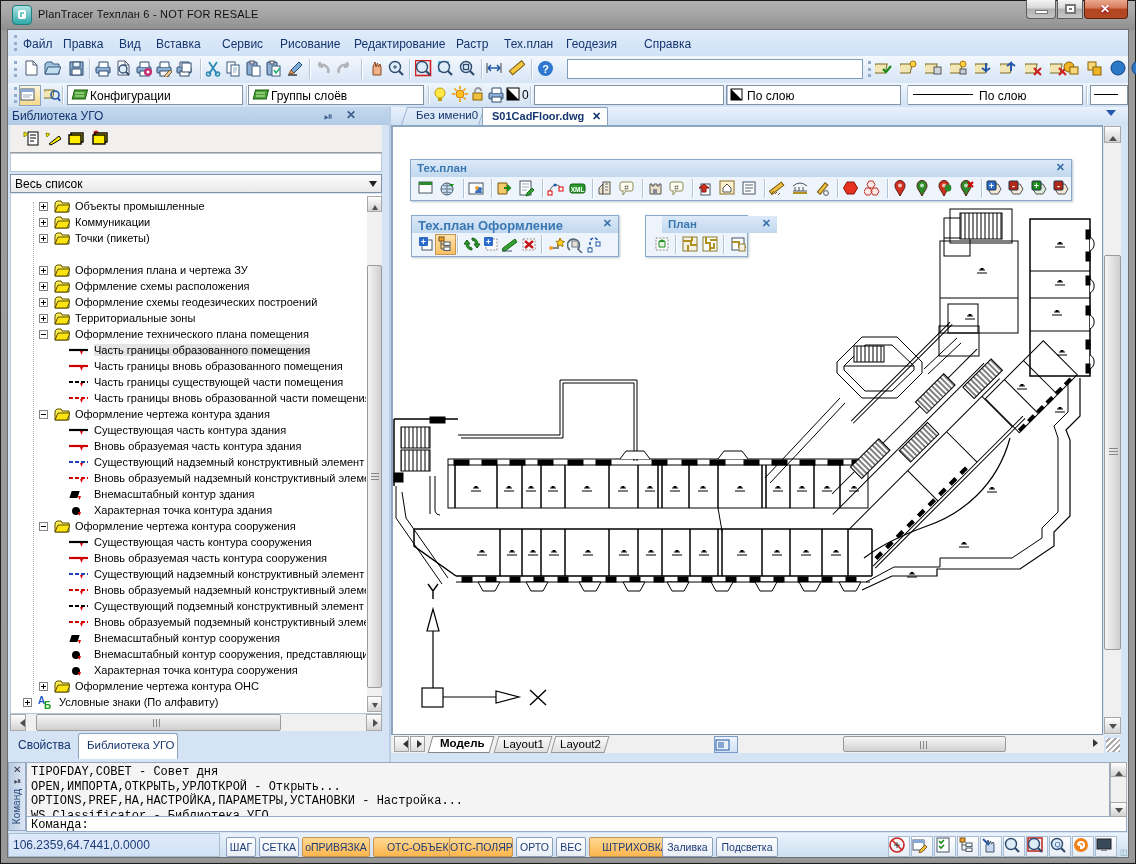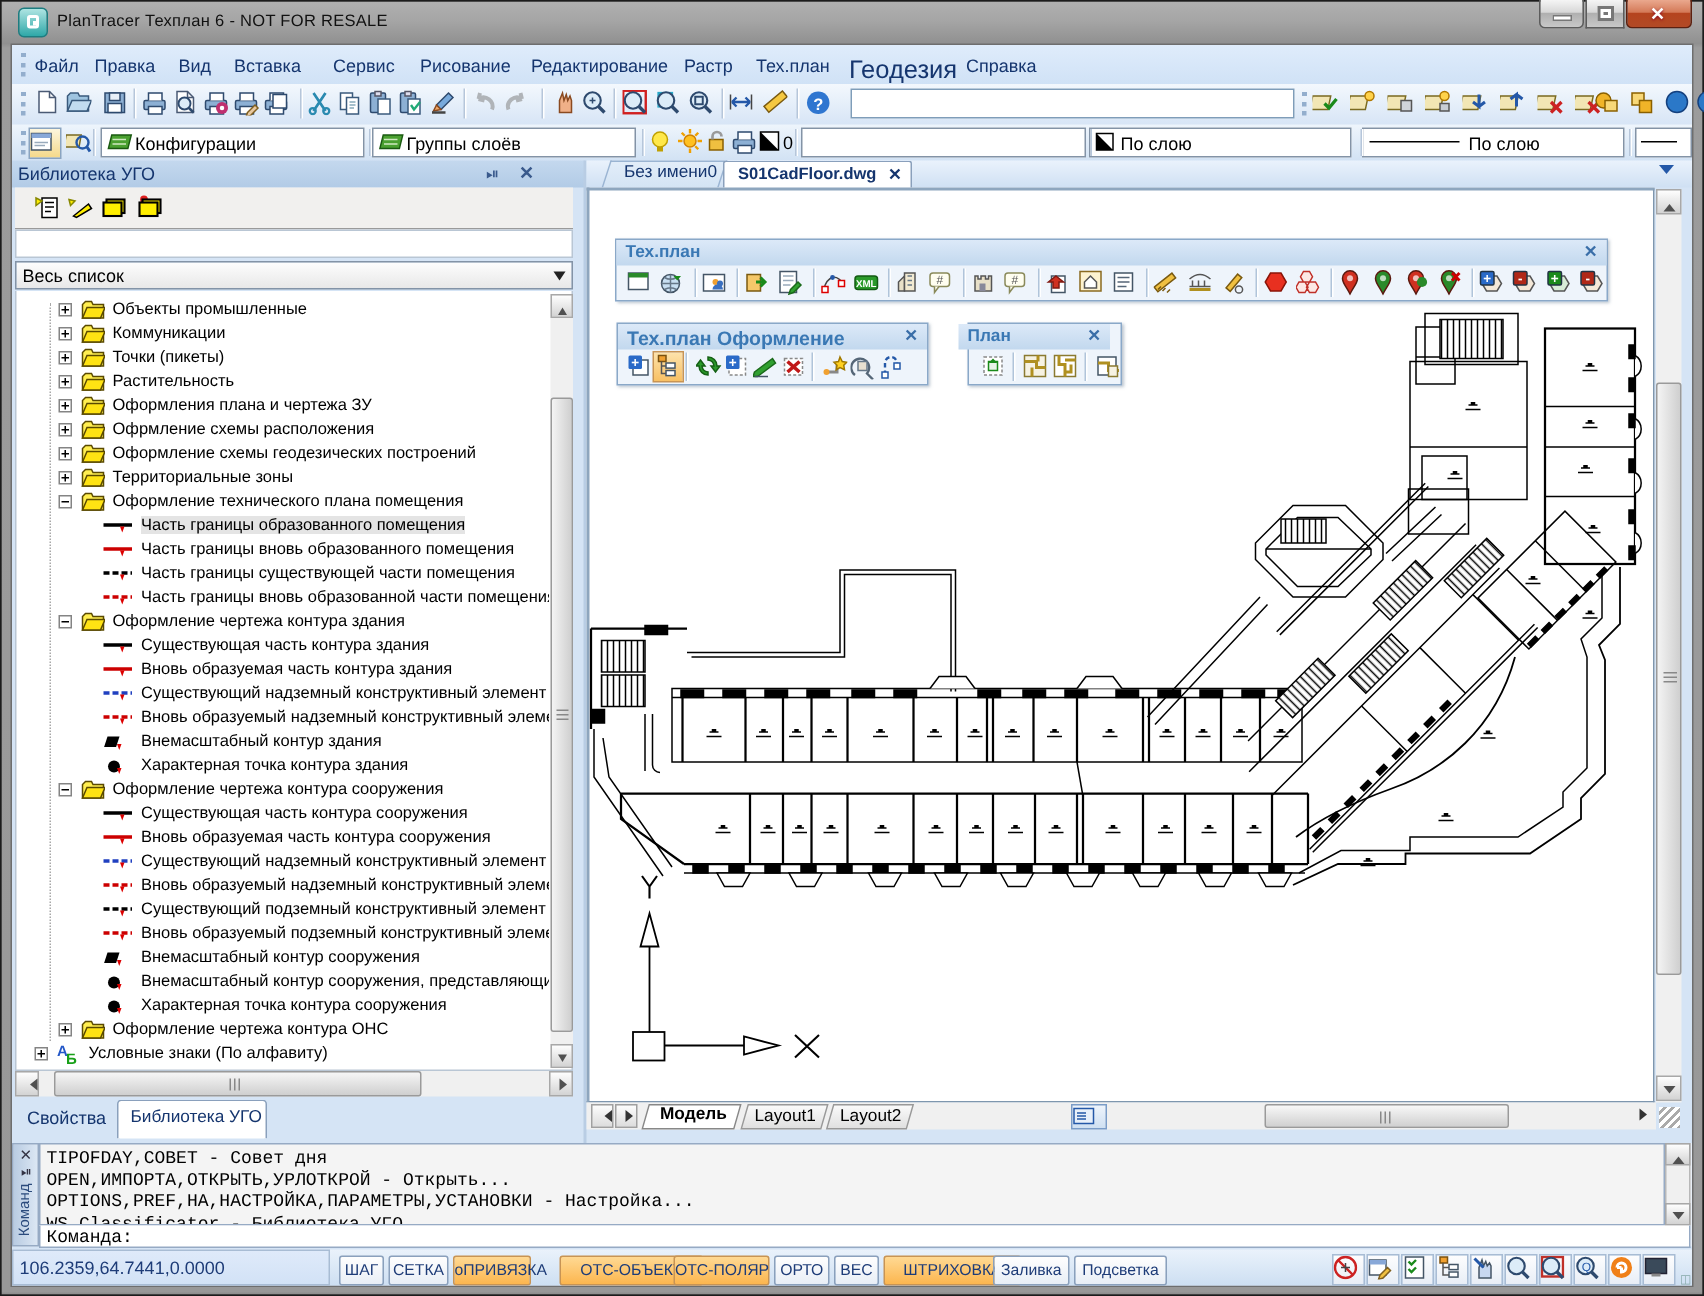--- a/index.html
+++ b/index.html
@@ -36,21 +36,21 @@
 <div class="abs" style="left:14px;top:35px;width:3px;height:16px;border-left:3px dotted #93aecd"></div>
 <div class="abs" style="left:23px;top:37px;font-size:12px;color:#15356e">Файл</div>
 <div class="abs" style="left:63px;top:37px;font-size:12px;color:#15356e">Правка</div>
 <div class="abs" style="left:119px;top:37px;font-size:12px;color:#15356e">Вид</div>
 <div class="abs" style="left:156px;top:37px;font-size:12px;color:#15356e">Вставка</div>
 <div class="abs" style="left:222px;top:37px;font-size:12px;color:#15356e">Сервис</div>
 <div class="abs" style="left:280px;top:37px;font-size:12px;color:#15356e">Рисование</div>
 <div class="abs" style="left:354px;top:37px;font-size:12px;color:#15356e">Редактирование</div>
 <div class="abs" style="left:456px;top:37px;font-size:12px;color:#15356e">Растр</div>
 <div class="abs" style="left:504px;top:37px;font-size:12px;color:#15356e">Тех.план</div>
-<div class="abs" style="left:566px;top:37px;font-size:17px;color:#15356e">Геодезия</div>
+<div class="abs" style="left:566px;top:37px;font-size:12px;color:#15356e">Геодезия</div>
 <div class="abs" style="left:644px;top:37px;font-size:12px;color:#15356e">Справка</div>
 <div class="abs" style="left:8px;top:56px;width:1120px;height:27px;background:linear-gradient(#f3f8fd,#d7e5f6)"></div>
 <div class="abs" style="left:14px;top:61px;width:3px;height:16px;border-left:3px dotted #93aecd"></div>
 <div class="abs" style="left:868px;top:61px;width:3px;height:16px;border-left:3px dotted #93aecd"></div>
 <div class="ico" style="left:23px;top:60px;width:17px;height:17px"><svg width="17" height="17" viewBox="0 0 17 17">
         <path d="M3 1 h7 l4 4 v10 h-11 z" fill="#fff" stroke="#4a5a74"></path>
         <path d="M10 1 v4 h4" fill="none" stroke="#4a5a74"></path>
       </svg></div>
 <div class="ico" style="left:44px;top:60px;width:17px;height:17px"><svg width="17" height="17" viewBox="0 0 17 17">
         <path d="M1 14 V4 l2 -2 h5 l1 2 h6 v10 z" fill="#9ec4e0" stroke="#3a5a7c"></path>
@@ -350,30 +350,20 @@
       </div>
       <div class="treerow" style="top:36px">
         <span class="abs" style="left:28px;top:3px;width:9px;height:9px;border:1px solid #848484;background:#fff"></span>
         <span class="abs" style="left:30px;top:7px;width:5px;height:1px;background:#000"></span>
         <span class="abs" style="left:32px;top:5px;width:1px;height:5px;background:#000"></span>
         <svg class="ico" style="left:43px;top:1px" width="16" height="14" viewBox="0 0 16 14">
           <path d="M1 12 V3 l2 -2 h4 l1 2 h7 v9 z" fill="#ffee50" stroke="#5a4a00"></path>
           <path d="M1 12 l3 -7 h12 l-3 7 z" fill="#ffe313" stroke="#5a4a00"></path>
         </svg>
         <span class="abs" style="left:64px;top:1px">Точки (пикеты)</span>
-      </div>
-      <div class="treerow" style="top:52px">
-        <span class="abs" style="left:28px;top:3px;width:9px;height:9px;border:1px solid #848484;background:#fff"></span>
-        <span class="abs" style="left:30px;top:7px;width:5px;height:1px;background:#000"></span>
-        <span class="abs" style="left:32px;top:5px;width:1px;height:5px;background:#000"></span>
-        <svg class="ico" style="left:43px;top:1px" width="16" height="14" viewBox="0 0 16 14">
-          <path d="M1 12 V3 l2 -2 h4 l1 2 h7 v9 z" fill="#ffee50" stroke="#5a4a00"></path>
-          <path d="M1 12 l3 -7 h12 l-3 7 z" fill="#ffe313" stroke="#5a4a00"></path>
-        </svg>
-        <span class="abs" style="left:64px;top:1px">Растительность</span>
       </div>
       <div class="treerow" style="top:68px">
         <span class="abs" style="left:28px;top:3px;width:9px;height:9px;border:1px solid #848484;background:#fff"></span>
         <span class="abs" style="left:30px;top:7px;width:5px;height:1px;background:#000"></span>
         <span class="abs" style="left:32px;top:5px;width:1px;height:5px;background:#000"></span>
         <svg class="ico" style="left:43px;top:1px" width="16" height="14" viewBox="0 0 16 14">
           <path d="M1 12 V3 l2 -2 h4 l1 2 h7 v9 z" fill="#ffee50" stroke="#5a4a00"></path>
           <path d="M1 12 l3 -7 h12 l-3 7 z" fill="#ffe313" stroke="#5a4a00"></path>
         </svg>
         <span class="abs" style="left:64px;top:1px">Оформления плана и чертежа ЗУ</span>
@@ -1174,21 +1164,21 @@
           <path d="M3 14 a6 6 0 1 1 8 -1 l4 4" fill="none" stroke="#567" stroke-width="1.6"></path>
           <rect x="5" y="5" width="6" height="6" fill="#e8e0d0" stroke="#678"></rect>
         </svg></div>
       <div class="ico" style="left:174px;top:3px;width:17px;height:17px"><svg width="17" height="17" viewBox="0 0 17 17">
           <path d="M4 14 V6 a4 4 0 0 1 8 0 v2" fill="none" stroke="#2458a8" stroke-width="1.6" stroke-dasharray="3 2"></path>
           <rect x="2" y="12" width="4" height="4" fill="#fff" stroke="#2458a8"></rect>
           <rect x="10" y="6" width="4" height="4" fill="#fff" stroke="#2458a8"></rect>
         </svg></div>
     </div>
 <div class="abs" style="left:645px;top:215px;width:103px;height:42px;border:1px solid #8aa8c8;background:#eef4fb;box-shadow:1px 1px 2px rgba(120,140,160,.5)"></div>
-<div class="abs" style="left:639px;top:216px;width:101px;height:17px;background:linear-gradient(#dcE9f8,#c2d8ee)">
+<div class="abs" style="left:662px;top:216px;width:115px;height:17px;background:linear-gradient(#dcE9f8,#c2d8ee)">
       <span class="abs" style="left:6px;top:2px;font-size:11.5px;font-weight:bold;color:#3a78b4">План</span>
       <span class="abs" style="right:6px;top:1px;font-size:11px;font-weight:bold;color:#3a6ea8">✕</span>
     </div>
 <div class="abs" style="left:646px;top:233px;width:101px;height:24px">
       <div class="ico" style="left:8px;top:3px;width:17px;height:17px"><svg width="17" height="17" viewBox="0 0 17 17">
           <rect x="2" y="2" width="12" height="12" fill="#fff" stroke="#888" stroke-dasharray="2 1.4"></rect>
           <path d="M5 5 h6 v6 h-6 z" fill="#e8f4e8" stroke="#1a8a1a"></path>
           <path d="M8 3 l3 3 h-6 z" fill="#1a8a1a"></path>
         </svg></div>
       <div class="abs" style="left:29px;top:2px;width:2px;height:19px;border-left:1px solid #b0c4da;border-right:1px solid #fff"></div>
@@ -1253,21 +1243,21 @@
     </div>
 <div class="abs" style="left:26px;top:817px;width:1101px;height:15px;background:#fff;border:1px solid #96aac4;border-top:none">
       <span class="abs" style="left:4px;top:1px;font-family:'Liberation Mono',monospace;font-size:12px">Команда:</span>
     </div>
 <div class="abs" style="left:8px;top:833px;width:1120px;height:24px;background:linear-gradient(#eaf2fb,#cddff2)"></div>
 <div class="abs" style="left:8px;top:833px;width:212px;height:24px;background:linear-gradient(#dfeafa,#d2e2f6);border:1px solid #a8bcd4">
       <span class="abs" style="left:4px;top:4px;font-size:12px;color:#1e3c78">106.2359,64.7441,0.0000</span>
     </div>
 <div class="sbtn" style="left:226px;width:30px">ШАГ</div>
 <div class="sbtn" style="left:259px;width:40px">СЕТКА</div>
-<div class="sbtn on" style="left:302px;width:52px">оПРИВЯЗКА</div>
+<div class="sbtn on" style="left:302px;width:68px">оПРИВЯЗКА</div>
 <div class="sbtn on" style="left:373px;width:96px">ОТС-ОБЪЕКТ</div>
 <div class="sbtn on" style="left:449px;width:64px">ОТС-ПОЛЯР</div>
 <div class="sbtn" style="left:516px;width:37px">ОРТО</div>
 <div class="sbtn" style="left:556px;width:30px">ВЕС</div>
 <div class="sbtn on" style="left:589px;width:92px">ШТРИХОВКА</div>
 <div class="sbtn" style="left:662px;width:51px">Заливка</div>
 <div class="sbtn" style="left:716px;width:62px">Подсветка</div>
 <div class="abs" style="left:888px;top:836px;width:22px;height:21px;border:1px solid #a8bcd4;background:linear-gradient(#fdfdfe,#e8eef6)"><svg width="16" height="16" viewBox="0 0 16 16">
         <circle cx="8" cy="8" r="7" fill="none" stroke="#c22" stroke-width="1.6"></circle>
         <path d="M3 3 l10 10" stroke="#c22" stroke-width="1.6"></path>

